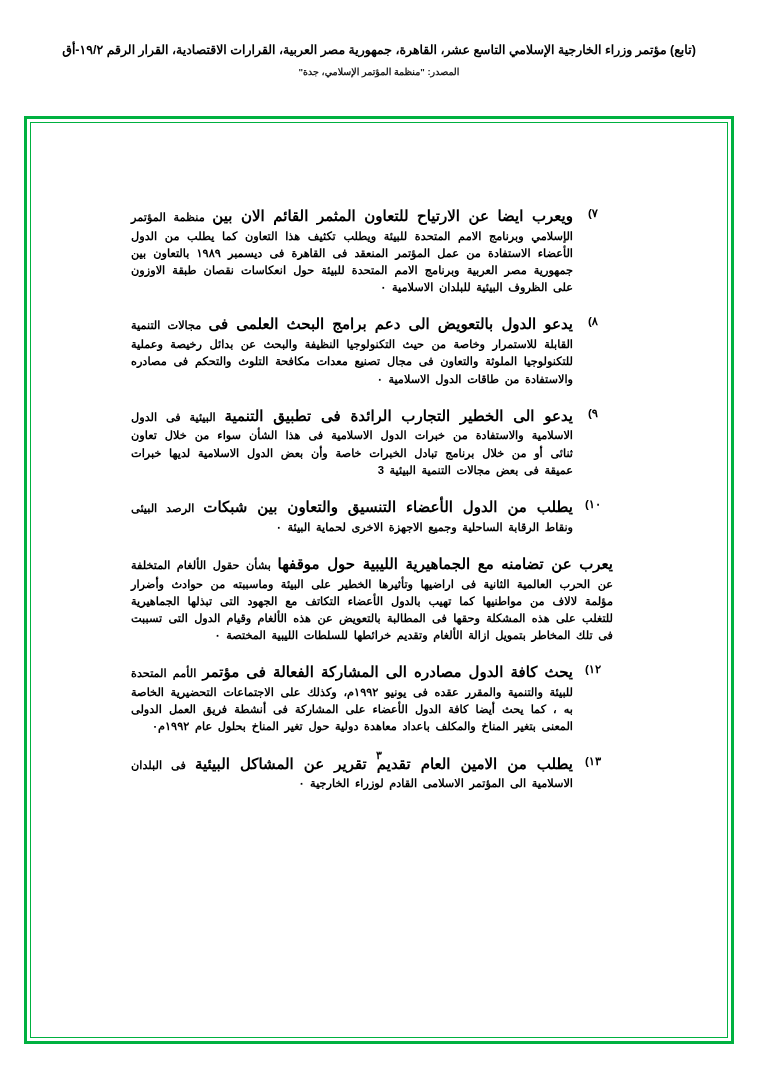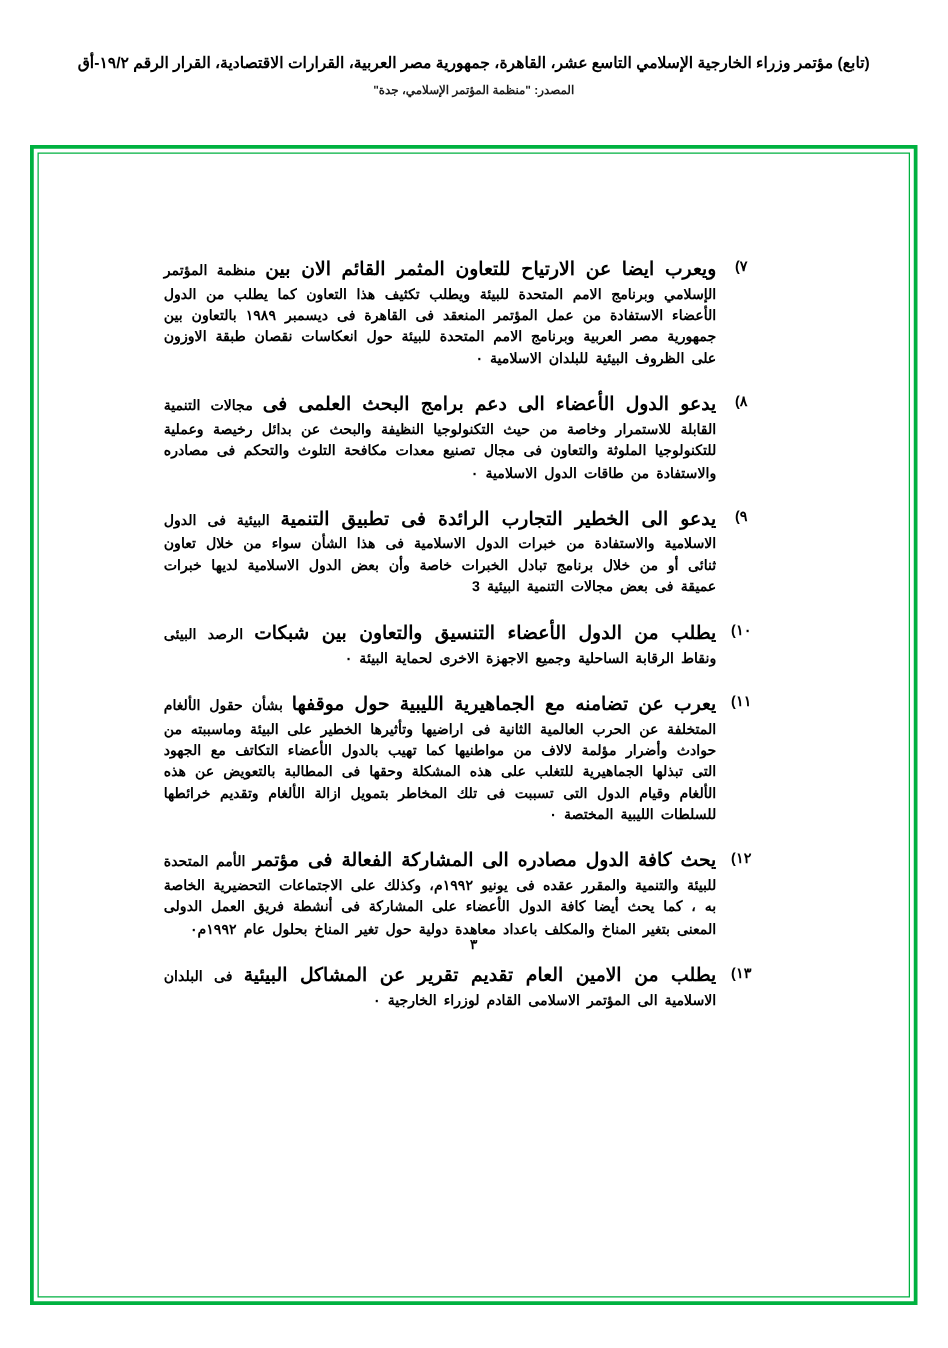--- a/index.html
+++ b/index.html
@@ -121,35 +121,34 @@
 
     <div class="content">
 
       <div class="clause">
         <div class="clause-num">٧)</div>
         <div class="clause-body"><span class="lead">ويعرب ايضا عن الارتياح للتعاون المثمر القائم الان بين</span> <span>منظمة المؤتمر الإسلامي وبرنامج الامم المتحدة للبيئة ويطلب تكثيف هذا التعاون كما يطلب من الدول الأعضاء الاستفادة من عمل المؤتمر المنعقد فى القاهرة فى ديسمبر ١٩٨٩ بالتعاون بين جمهورية مصر العربية وبرنامج الامم المتحدة للبيئة حول انعكاسات نقصان طبقة الاوزون على الظروف البيئية للبلدان الاسلامية ٠</span></div>
       </div>
 
       <div class="clause">
         <div class="clause-num">٨)</div>
-        <div class="clause-body"><span class="lead">يدعو الدول الأعضاء الى دعم برامج البحث العلمى فى</span> <span>مجالات التنمية القابلة للاستمرار وخاصة من حيث التكنولوجيا النظيفة والبحث عن بدائل رخيصة وعملية للتكنولوجيا الملوثة والتعاون فى مجال تصنيع معدات مكافحة التلوث والتحكم فى مصادره والاستفادة من طاقات الدول الاسلامية ٠</span></div>
+        <div class="clause-body"><span class="lead">يدعو الدول بالتعويض الى دعم برامج البحث العلمى فى</span> <span>مجالات التنمية القابلة للاستمرار وخاصة من حيث التكنولوجيا النظيفة والبحث عن بدائل رخيصة وعملية للتكنولوجيا الملوثة والتعاون فى مجال تصنيع معدات مكافحة التلوث والتحكم فى مصادره والاستفادة من طاقات الدول الاسلامية ٠</span></div>
       </div>
 
       <div class="clause">
         <div class="clause-num">٩)</div>
         <div class="clause-body"><span class="lead">يدعو الى الخطير التجارب الرائدة فى تطبيق التنمية</span> <span>البيئية فى الدول الاسلامية والاستفادة من خبرات الدول الاسلامية فى هذا الشأن سواء من خلال تعاون ثنائى أو من خلال برنامج تبادل الخبرات خاصة وأن بعض الدول الاسلامية لديها خبرات عميقة فى بعض مجالات التنمية البيئية 3</span></div>
       </div>
 
       <div class="clause">
         <div class="clause-num">١٠)</div>
         <div class="clause-body"><span class="lead">يطلب من الدول الأعضاء التنسيق والتعاون بين شبكات</span> <span>الرصد البيئى ونقاط الرقابة الساحلية وجميع الاجهزة الاخرى لحماية البيئة ٠</span></div>
       </div>
 
       <div class="clause">
-        <div class="clause-num">١١)</div>
         <div class="clause-body"><span class="lead">يعرب عن تضامنه مع الجماهيرية الليبية حول موقفها</span> <span>بشأن حقول الألغام المتخلفة عن الحرب العالمية الثانية فى اراضيها وتأثيرها الخطير على البيئة وماسببته من حوادث وأضرار مؤلمة لالاف من مواطنيها كما تهيب بالدول الأعضاء التكاتف مع الجهود التى تبذلها الجماهيرية للتغلب على هذه المشكلة وحقها فى المطالبة بالتعويض عن هذه الألغام وقيام الدول التى تسببت فى تلك المخاطر بتمويل ازالة الألغام وتقديم خرائطها للسلطات الليبية المختصة ٠</span></div>
       </div>
 
       <div class="clause">
         <div class="clause-num">١٢)</div>
         <div class="clause-body"><span class="lead">يحث كافة الدول مصادره الى المشاركة الفعالة فى مؤتمر</span> <span>الأمم المتحدة للبيئة والتنمية والمقرر عقده فى يونيو ١٩٩٢م، وكذلك على الاجتماعات التحضيرية الخاصة به ، كما يحث أيضا كافة الدول الأعضاء على المشاركة فى أنشطة فريق العمل الدولى المعنى بتغير المناخ والمكلف باعداد معاهدة دولية حول تغير المناخ بحلول عام ١٩٩٢م٠</span></div>
       </div>
 
       <div class="clause">
         <div class="clause-num">١٣)</div>

